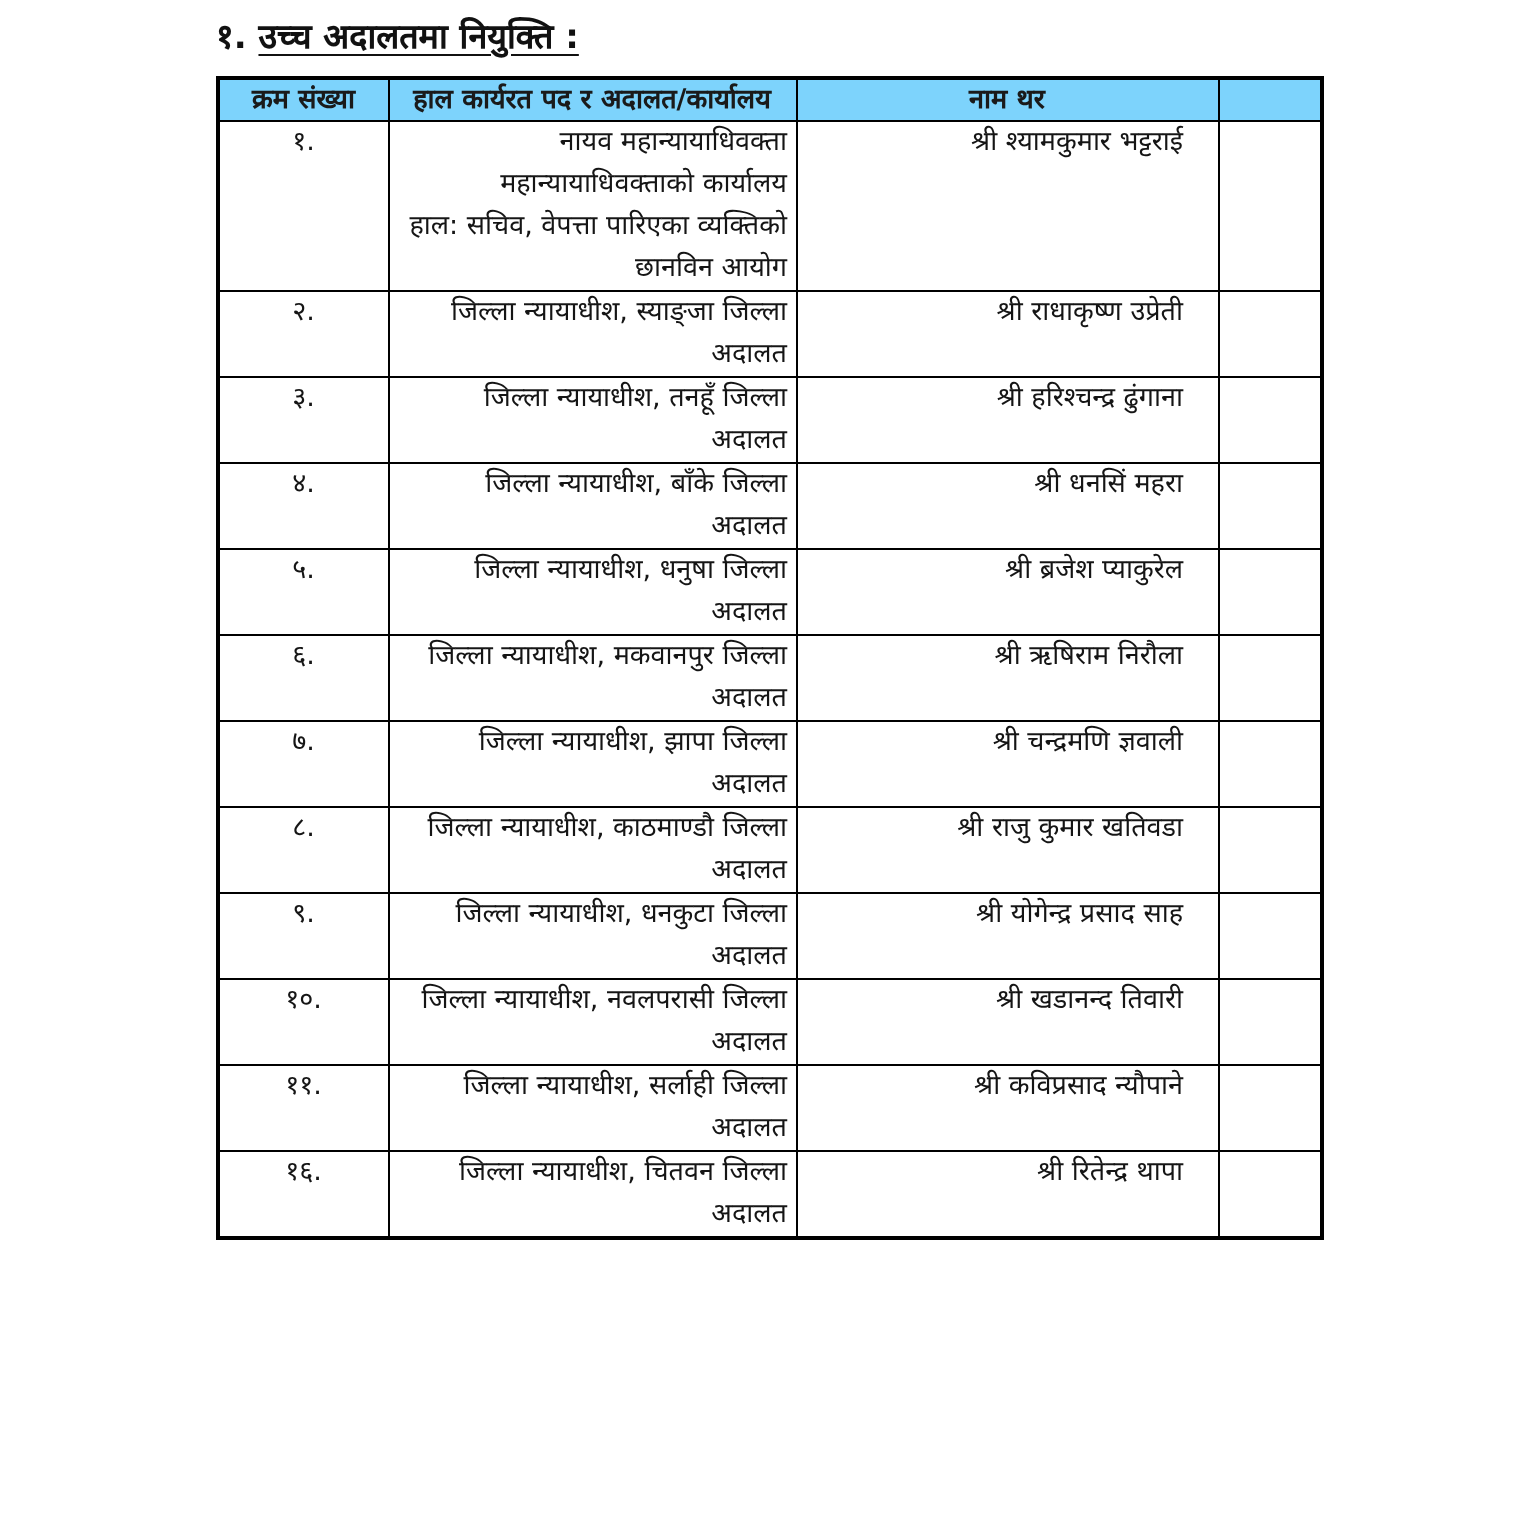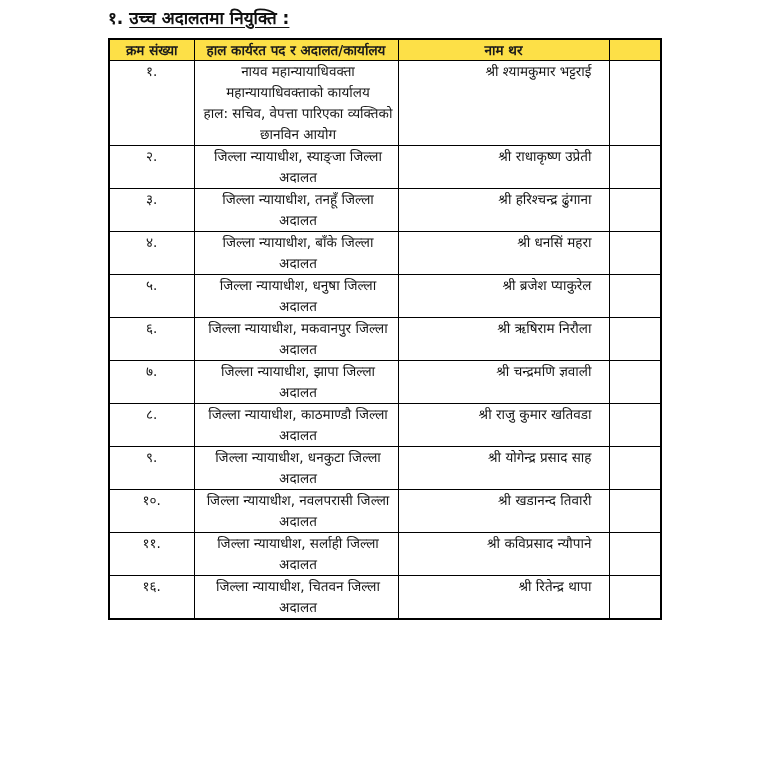--- a/index.html
+++ b/index.html
@@ -43,32 +43,32 @@
   col.c-blank { width: 52px; }
   th, td {
     border: 1px solid #000;
     vertical-align: top;
     font-size: 13.5px;
     line-height: 21px;
     padding: 0;
     overflow: hidden;
   }
   thead th {
-    background: #fde047;
+    background: #7dd3fc;
     font-weight: bold;
     text-align: center;
     height: 20px;
     line-height: 20px;
     font-size: 13.5px;
   }
   td.sn {
     text-align: center;
   }
   td.pos {
-    text-align: center;
+    text-align: right;
     padding: 0 4px 0 8px;
     white-space: pre-line;
   }
   td.nm {
     text-align: right;
     white-space: pre-line;
     padding: 0 17px;
   }
   td.blank { }
   

